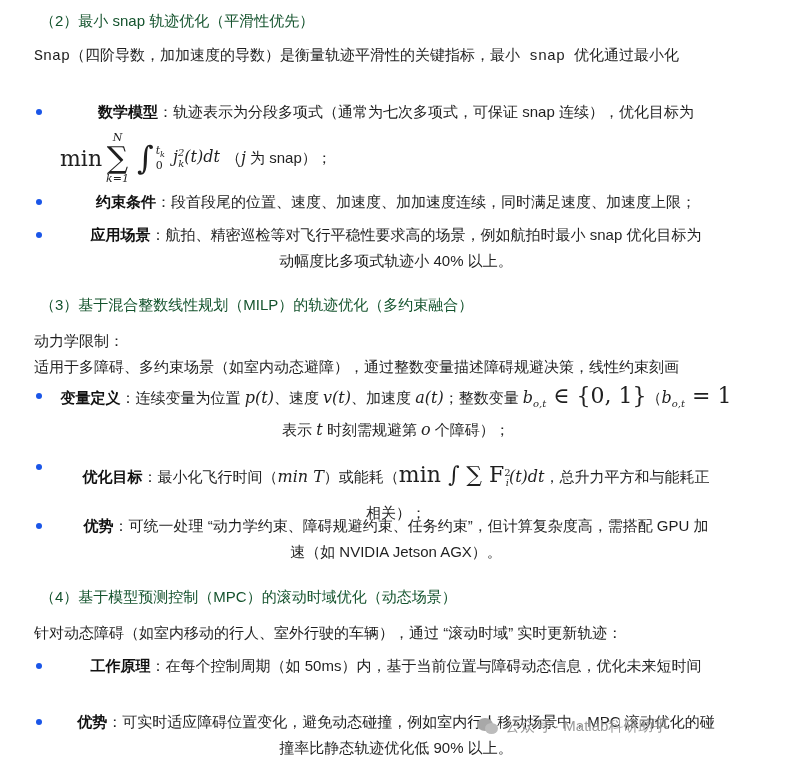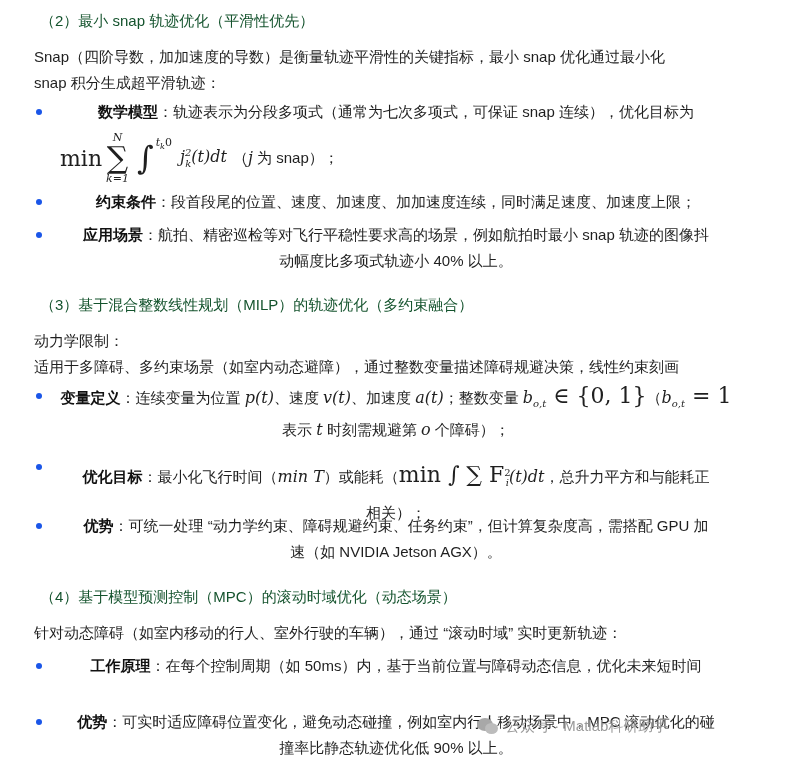--- a/index.html
+++ b/index.html
@@ -27,35 +27,34 @@
   .mathr { font-family: "DejaVu Serif", "Liberation Serif", serif; font-size: 22px; }
   .formula {
     position: absolute; left: 60px; top: 128px; height: 60px; display: flex; align-items: center;
     font-family: "DejaVu Serif", "Liberation Serif", serif; font-size: 17px;
   }
   .sumbox { display: inline-flex; flex-direction: column; align-items: center; margin: 0 4px; line-height: 1; }
   .sumbox .lim { font-size: 11px; font-style: italic; }
   .sumbox .sym { font-size: 30px; }
   .intbox { display: inline-flex; align-items: center; margin: 0 4px; }
   .intbox .sym { font-size: 32px; font-style: italic; }
-  .intbox .lims { display: inline-flex; justify-content: center; height: 44px; font-size: 11px; margin-left: 2px; }
+  .intbox .lims { display: inline-flex; flex-direction: column; justify-content: center; height: 44px; font-size: 11px; margin-left: 2px; }
   .watermark {
     position: absolute; left: 477px; top: 717px; font-size: 15px; color: #9a9a9a; display: flex; align-items: center; gap: 6px;
   }
   .wm-icon { width: 22px; height: 18px; position: relative; }
   .wm-icon:before { content: ""; position: absolute; left: 0; top: 0; width: 16px; height: 13px; border-radius: 50%; background: #a8a8a8; }
   .wm-icon:after { content: ""; position: absolute; left: 8px; top: 5px; width: 13px; height: 11px; border-radius: 50%; background: #bcbcbc; }
 </style>
 </head>
 <body>
 
 <div class="heading" style="top:12px;">（2）最小 snap 轨迹优化（平滑性优先）</div>
-<div class="para" style="top:44px;">
+<div class="para" style="top:44px;font-family:Liberation Mono, monospace;">
   <div>Snap（四阶导数，加加速度的导数）是衡量轨迹平滑性的关键指标，最小 snap 优化通过最小化</div>
-  <div>snap 积分生成超平滑轨迹：</div>
 </div>
 
 <div class="bullet" style="top:99px;">
   <span class="dot"></span>
   <div class="body"><b>数学模型</b><span>：轨迹表示为分段多项式（通常为七次多项式，可保证 snap 连续），优化目标为</span></div>
 </div>
 
 <div class="formula">
   <span class="mathr">min</span>
   <span class="sumbox">
@@ -74,21 +73,21 @@
   <span style="font-family:'Liberation Sans',sans-serif;font-size:15px;margin-left:6px;"><span>（</span><span class="math">j</span><span> 为 snap）；</span></span>
 </div>
 
 <div class="bullet" style="top:189px;">
   <span class="dot"></span>
   <div class="body"><b>约束条件</b><span>：段首段尾的位置、速度、加速度、加加速度连续，同时满足速度、加速度上限；</span></div>
 </div>
 
 <div class="bullet" style="top:222px;">
   <span class="dot"></span>
-  <div class="body"><b>应用场景</b><span>：航拍、精密巡检等对飞行平稳性要求高的场景，例如航拍时最小 snap 轨迹的图像抖</span><br><span>动幅度比多项式轨迹小 40% 以上。</span></div>
+  <div class="body"><b>应用场景</b><span>：航拍、精密巡检等对飞行平稳性要求高的场景，例如航拍时最小 snap 优化目标为</span><br><span>动幅度比多项式轨迹小 40% 以上。</span></div>
 </div>
 
 <div class="heading" style="top:296px;">（3）基于混合整数线性规划（MILP）的轨迹优化（多约束融合）</div>
 <div class="para" style="top:328px;">
   <div>动力学限制：</div>
   <div>适用于多障碍、多约束场景（如室内动态避障），通过整数变量描述障碍规避决策，线性约束刻画</div>
 </div>
 
 <div class="bullet" style="top:383px;">
   <span class="dot"></span>

